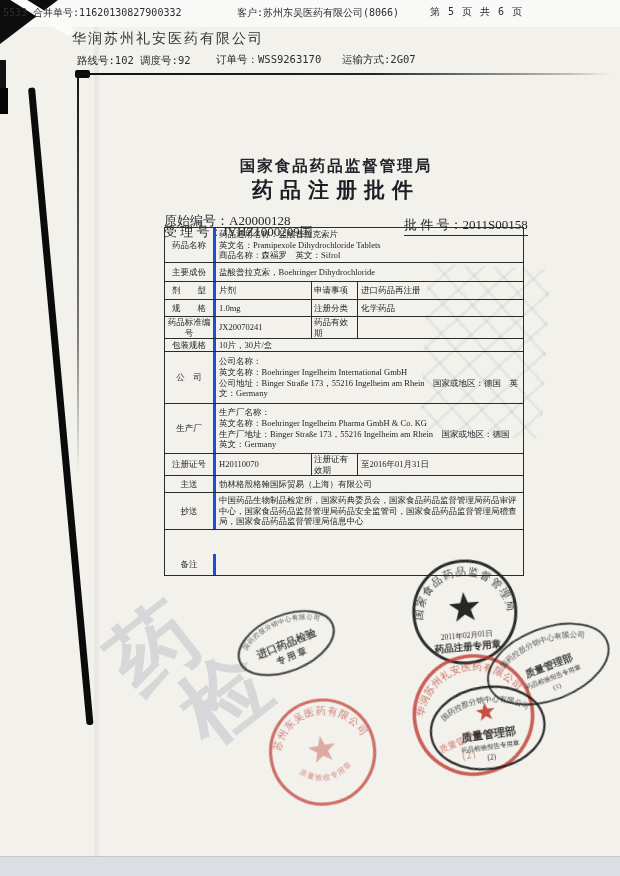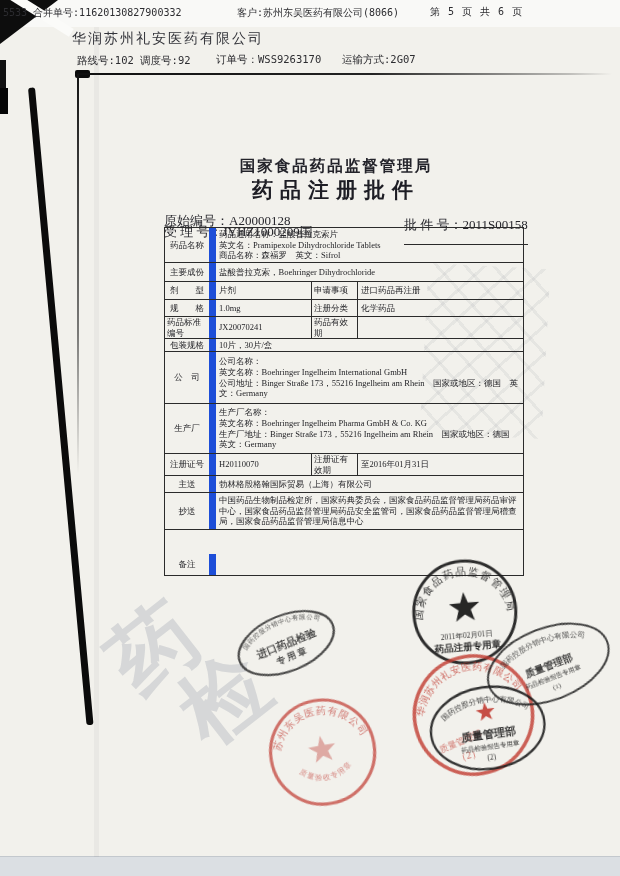--- a/index.html
+++ b/index.html
@@ -36,29 +36,29 @@
 
   
   .doc{font-family:"Liberation Serif",serif;}
   .d-authority{position:absolute;left:196px;top:156px;width:280px;text-align:center;
                font-size:15.5px;font-weight:bold;letter-spacing:2px;color:#23232a;}
   .d-title{position:absolute;left:156px;top:176px;width:360px;text-align:center;
            font-size:21px;font-weight:bold;letter-spacing:7px;color:#1d1d24;}
   .ref{position:absolute;font-size:13px;color:#26262c;}
   .r-orig{left:164px;top:212px;}
   .r-accept{left:164px;top:223px;}
-  .r-approval{left:404px;top:216px;border-bottom:1px solid #2a2a2a;padding-bottom:10px;}
+  .r-approval{left:404px;top:216px;border-bottom:1px solid #2a2a2a;padding-bottom:1px;}
 
   .doc-table{position:absolute;left:164px;top:227px;width:360px;box-sizing:border-box;
              border:1.4px solid #2b2b2b;font-size:8.5px;line-height:1.28;color:#242428;
              font-family:"Liberation Serif",serif;}
   .trow{display:flex;border-bottom:1px solid #2b2b2b;box-sizing:border-box;}
   .trow.last{border-bottom:none;margin-top:24px;}
-  .tl{flex:0 0 51px;border-right:7px solid #1d4ed8;display:flex;align-items:center;
-      justify-content:center;text-align:left;padding:1px 2px;box-sizing:border-box;}
+  .tl{flex:0 0 51px;border-right:3px solid #1d4ed8;display:flex;align-items:center;
+      justify-content:center;text-align:center;padding:1px 2px;box-sizing:border-box;}
   .tv{flex:1;padding:1px 3px;box-sizing:border-box;display:flex;flex-direction:column;justify-content:center;}
   .tv1{flex:0 0 95px;padding:1px 3px;box-sizing:border-box;display:flex;align-items:center;}
   .tm{flex:0 0 47px;border-left:1px solid #2b2b2b;border-right:1px solid #2b2b2b;
       display:flex;align-items:center;padding:1px 2px;box-sizing:border-box;}
   .h35{height:35px}.h19{height:19px}.h18{height:18px}.h17{height:17px}.h22{height:22px}
   .h13{height:13px}.h29{height:29px}.h52{height:52px}.h50{height:50px}.h37{height:37px}.h21{height:21px}
 
   
   .wm{position:absolute;font-family:"Liberation Serif",serif;color:rgba(150,156,170,.30);
       font-size:84px;font-weight:bold;transform:rotate(-38deg);}

